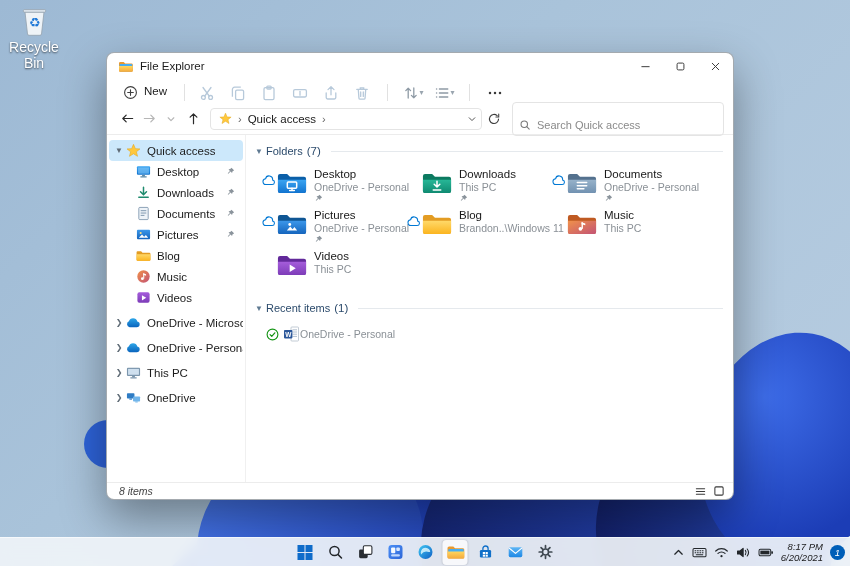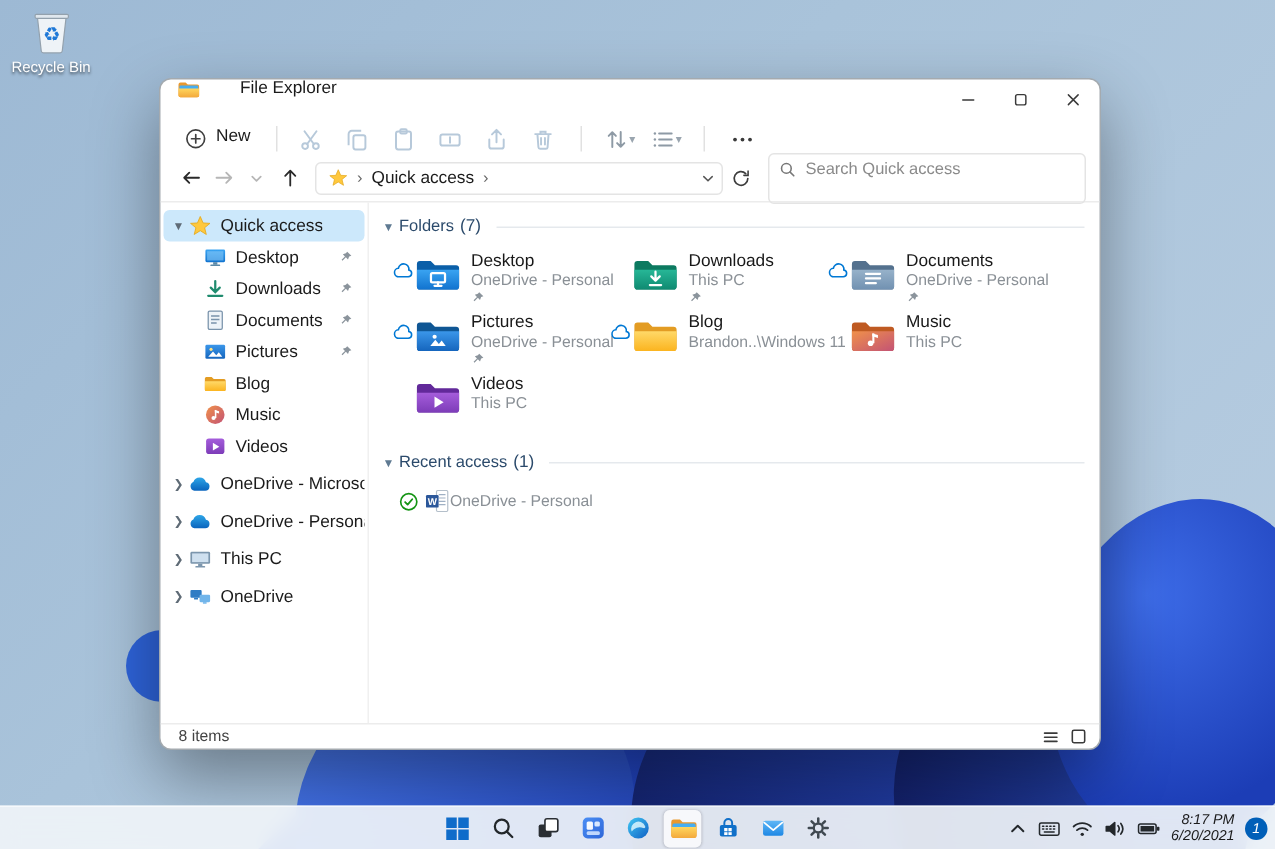--- a/index.html
+++ b/index.html
@@ -17,29 +17,29 @@
   .p3 { left:420px; top:428px; width:270px; height:250px; transform:rotate(15deg);
         background:linear-gradient(200deg,#2c53d2,#0a0f45); }
   .p4 { left:595px; top:418px; width:240px; height:230px; transform:rotate(25deg);
         background:linear-gradient(220deg,#2f5bd8,#0d1452); }
   .p5 { left:700px; top:332px; width:185px; height:235px; transform:rotate(10deg);
         background:radial-gradient(circle at 30% 30%,#3d6ce8,#1c3db6 70%); }
   .p6 { left:84px; top:420px; width:48px; height:48px; background:#2e63d9; }
 
   
   #recycle-bin { position:absolute; left:6px; top:6px; width:56px; text-align:center; z-index:2; }
-  #recycle-bin .rb-label { display:block; margin-top:1px; font-size:10px; color:#fff;
+  #recycle-bin .rb-label { display:block; margin-top:1px; font-size:14px; color:#fff;
      text-shadow:0 1px 2px rgba(0,0,0,.65); }
 
   
   #window { position:absolute; left:106px; top:52px; width:628px; height:448px; z-index:3;
     background:#fff; border-radius:8px; border:1px solid rgba(90,100,110,.55);
     box-shadow:0 18px 45px rgba(0,0,0,.38); display:flex; flex-direction:column; overflow:hidden; }
 
-  .titlebar { height:26px; display:flex; padding-left:11px; flex:none;gap:20px; }
+  .titlebar { height:26px; display:flex; align-items:center; padding-left:11px; flex:none; }
   .titlebar .t-title { margin-left:7px; font-size:11.5px; }
   .win-controls { margin-left:auto; display:flex; height:100%; }
   .win-btn { width:35px; height:100%; display:flex; align-items:center; justify-content:center; color:#3a3a3a; }
 
   .toolbar { height:27px; display:flex; align-items:center; padding:0 10px; flex:none; }
   .new-btn { display:flex; align-items:flex-start; gap:6px; padding:2px 9px 2px 6px; border-radius:4px; color:#1b1b1b; }
   .tb-sep { width:1px; height:17px; background:#e1e1e1; margin:0 8px; }
   .tb-btn { width:28px; height:22px; display:flex; align-items:center; justify-content:center; border-radius:4px; color:#8e9aa5; }
   .tb-btn.dis { color:#b7c9da; }
   .tb-btn .chev { font-size:8px; color:#9aa5af; margin-left:1px; }
@@ -48,21 +48,21 @@
   .addressbar { height:29px; display:flex; align-items:center; padding:0 9px 3px 9px; flex:none;
      border-bottom:1px solid #ececec; }
   .nav-btn { width:22px; height:22px; display:flex; align-items:center; justify-content:center; border-radius:4px; color:#2a2a2a; }
   .nav-btn.dis { color:#b6b6b6; }
   .addr-box { flex:1; height:22px; margin-left:6px; border:1px solid #e4e4e4; border-radius:4px;
      display:flex; align-items:center; padding:0 4px 0 8px; background:#fff; }
   .addr-box .crumb-sep { color:#666; margin:0 6px; font-size:11px; }
   .addr-box .addr-chev { margin-left:auto; color:#555; }
   .refresh-btn { width:24px; height:22px; display:flex; align-items:center; justify-content:center; color:#3d3d3d; }
   .search-box { width:212px; height:22px; margin-left:6px; border:1px solid #e4e4e4; border-radius:4px;
-     display:flex; align-items:flex-end; padding:16px 6px; }
+     display:flex; align-items:flex-start; padding:16px 6px; }
   .search-box input { border:none; outline:none; flex:1; margin-left:6px; font-size:11px;
      font-family:"Liberation Sans","DejaVu Sans",sans-serif; color:#1b1b1b; background:transparent; }
   .search-box input::placeholder { color:#8a8a8a; }
 
   .win-body { flex:1; display:flex; min-height:0; }
 
   
   #sidebar { width:139px; flex:none; padding-top:5px; border-right:1px solid #f0f0f0; overflow:hidden; }
   .sb-row { height:21px; margin:0 2px; border-radius:4px; display:flex; align-items:center; padding-left:4px; }
   .sb-row.child { padding-left:26px; }
@@ -91,21 +91,21 @@
   .tile-pin { margin-top:1px; display:flex; }
 
   #recent-list { margin-top:4px; }
   .file-row { display:flex; align-items:center; height:24px; padding-left:14px; }
   .file-badge { flex:none; display:flex; }
   .file-ico { flex:none; margin-left:4px; display:flex; }
   .file-name { margin-left:10px; width:215px; font-size:11.5px; color:#191919; white-space:nowrap; }
   .file-loc { font-size:10.5px; color:#8a9096; }
 
   .statusbar { height:17px; flex:none; border-top:1px solid #ececec; display:flex; align-items:center; padding:0 8px 0 12px; }
-  .status-items { font-size:10.5px; color:#444; }
+  .status-items { font-size:10.5px; color:#444;font-style:italic; }
   .status-views { margin-left:auto; display:flex; gap:7px; align-items:center; color:#3a3a3a; }
 
   
   #taskbar { position:absolute; left:0; bottom:0; width:850px; height:29px; z-index:5;
     background:rgba(240,244,249,.92); backdrop-filter:blur(6px);
     border-top:1px solid rgba(255,255,255,.6); }
   #tb-center { position:absolute; left:50%; top:0; transform:translateX(-50%); height:100%;
     display:flex; align-items:center; gap:5px; }
   .task-btn { width:25px; height:25px; border-radius:4px; display:flex; align-items:center; justify-content:center; }
   .task-btn.active { background:rgba(255,255,255,.75); box-shadow:0 0 2px rgba(0,0,0,.18); }
@@ -637,21 +637,21 @@
                 </svg>
               </span>
               <div class="tile-text">
                 <div class="tile-name">Videos</div>
                 <div class="tile-sub">This PC</div>
               </div>
             </div>
           </div>
         <div class="section-header" style="margin-top:14px">
           <span class="sec-chev">▼</span>
-          <span class="sec-title">Recent access</span>
+          <span class="sec-title">Recent items</span>
           <span class="sec-count">(1)</span>
           <span class="sec-rule"></span>
         </div>
         <div id="recent-list">
             <div class="file-row">
               <span class="file-badge">
                 <svg width="13" height="13" viewBox="0 0 14 14">
                   <circle cx="7" cy="7" r="5.8" fill="#fff" stroke="#149414" stroke-width="1.2"></circle>
                   <path d="M4.4 7.2l1.8 1.8 3.3-3.8" fill="none" stroke="#149414" stroke-width="1.3" stroke-linecap="round" stroke-linejoin="round"></path>
                 </svg>

